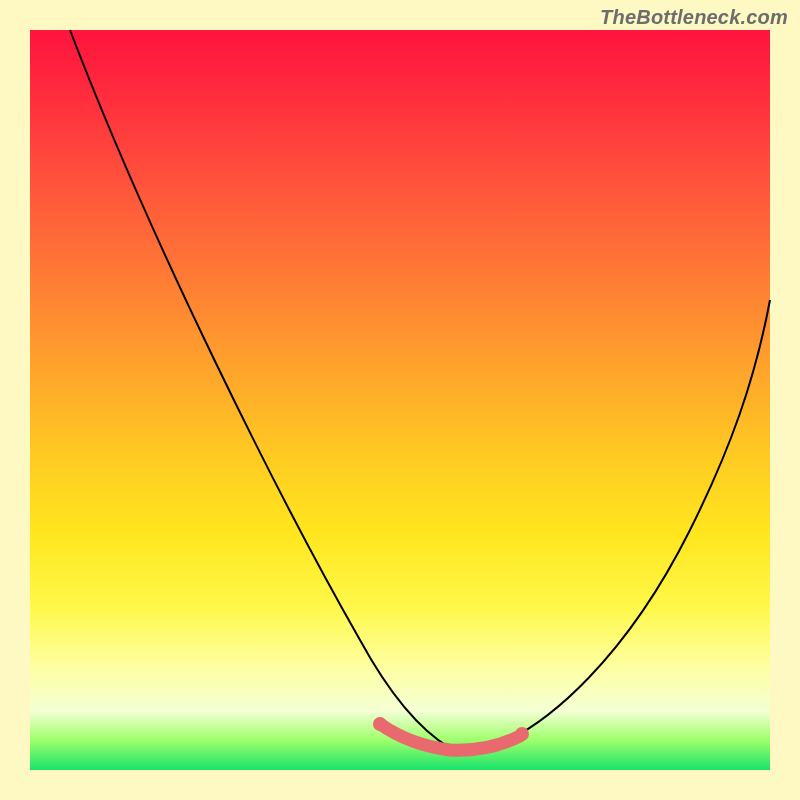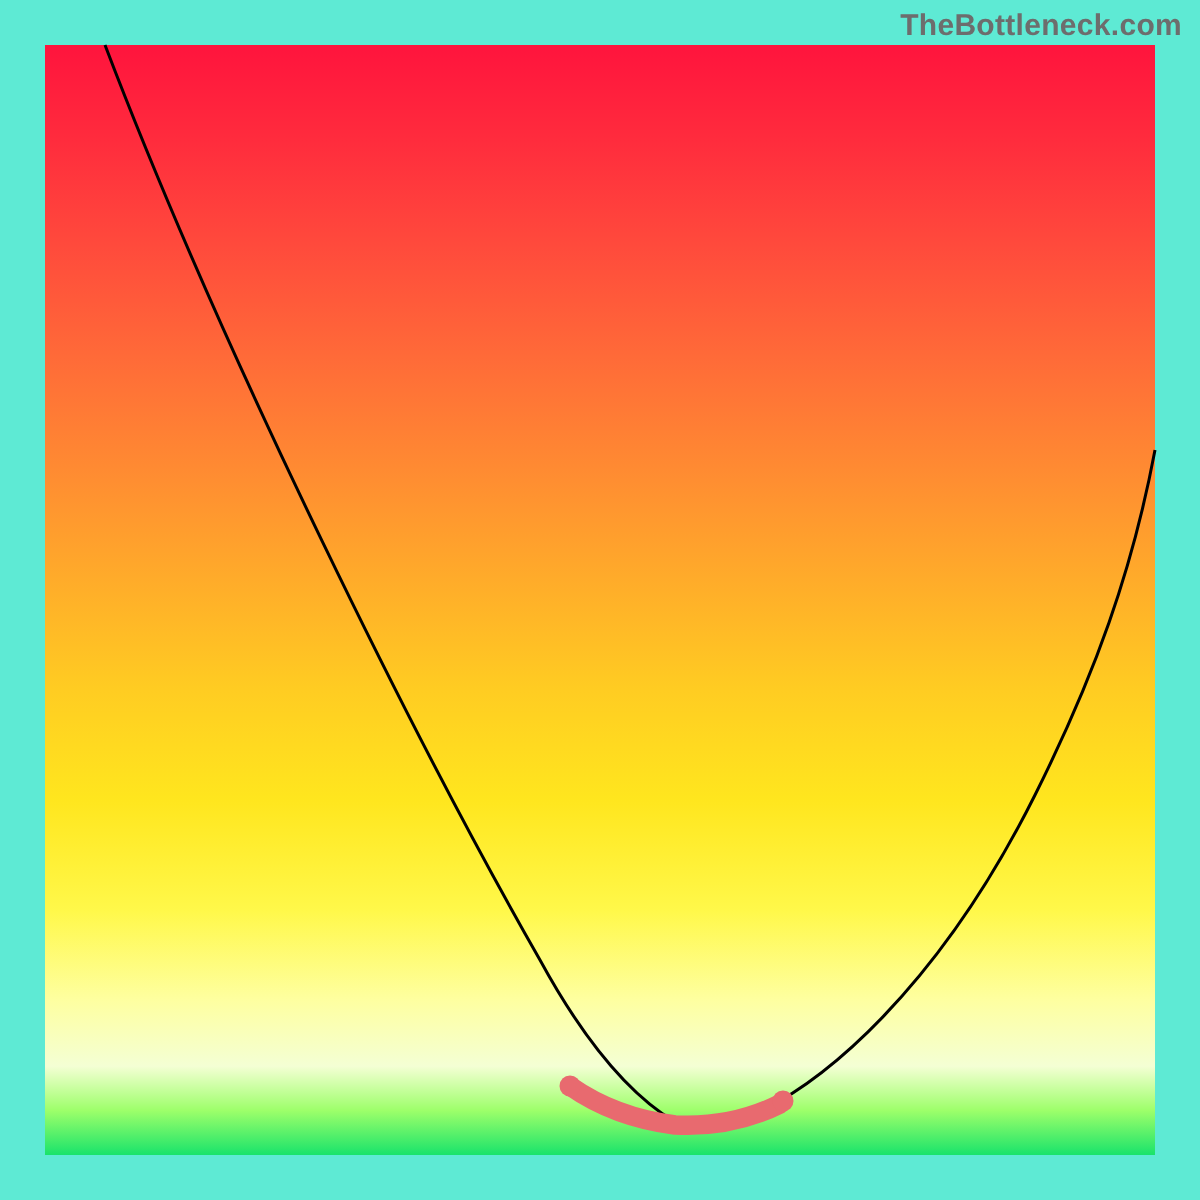--- a/index.html
+++ b/index.html
@@ -8,21 +8,22 @@
     width: 800px;
     height: 800px;
     background: #000;
     overflow: hidden;
     font-family: Arial, Helvetica, sans-serif;
   }
   .frame {
     position: relative;
     width: 800px;
     height: 800px;
-    background: #5eead4;
+    background: #fef9c3;
+    font-style: italic;
   }
   .plot-area {
     position: absolute;
     left: 30px;
     top: 30px;
     width: 740px;
     height: 740px;
     
     background: linear-gradient(to bottom,
       #ff143d 0%,

